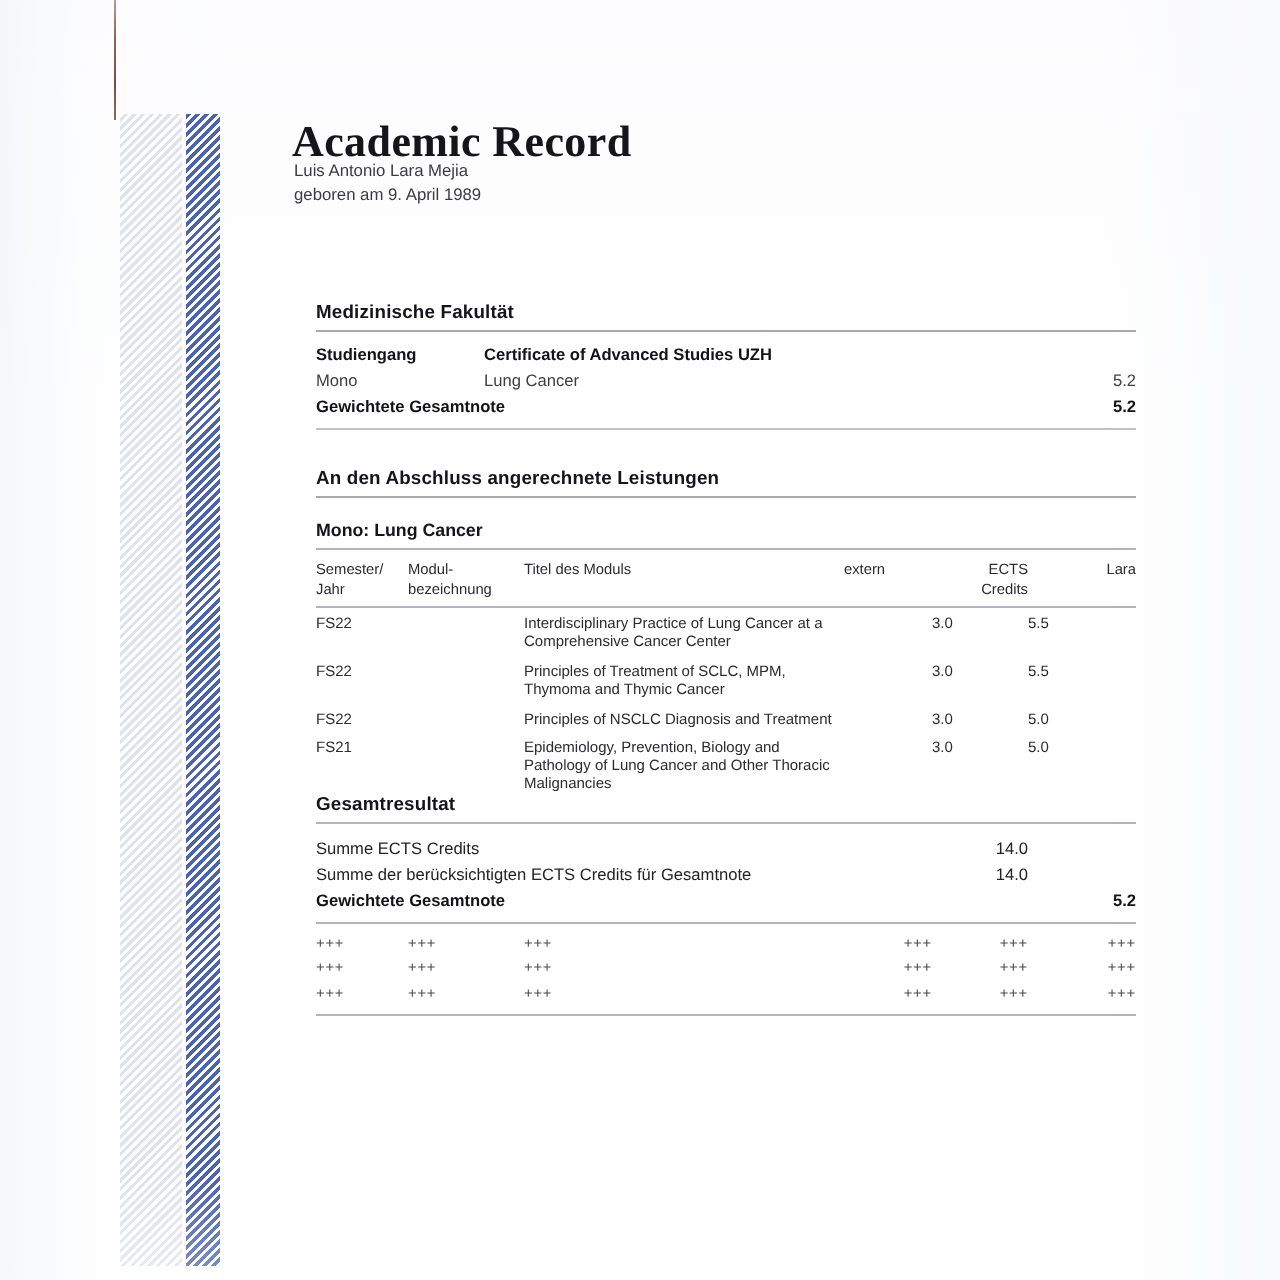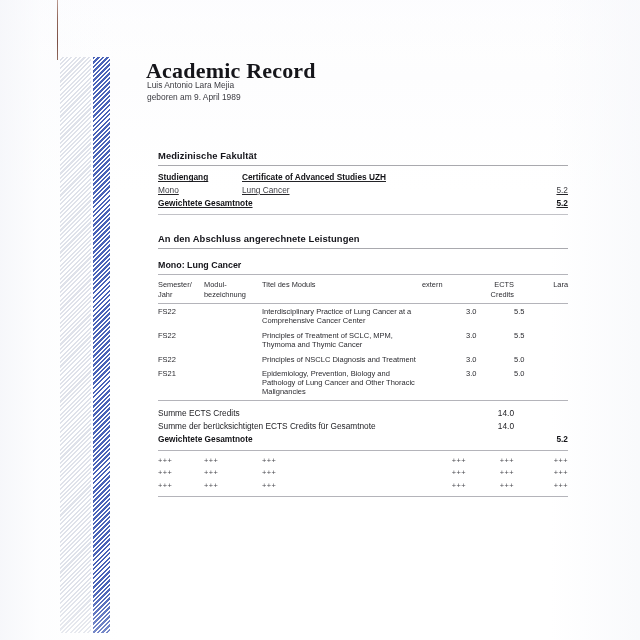--- a/index.html
+++ b/index.html
@@ -87,21 +87,21 @@
     white-space:nowrap;
   }
   .rule{
     height:0;border-top:1px solid #a9a9ae;margin-top:4px;width:410px;
   }
   .rule.light{border-top:1px solid #c2c2c7;}
   .rule.thin{border-top:1px solid #b4b4ba;}
 
   table.t{
     width:410px;border-collapse:collapse;table-layout:fixed;
-    font-size:8.3px;color:#232327;text-decoration:underline;
+    font-size:8.3px;color:#232327;
   }
   table.t td{vertical-align:top;padding:0;}
   .b{font-weight:700;color:#131317;}
   .g{color:#3d3d43;}
   .num{text-align:right;white-space:nowrap;}
 
   
   #faculty{top:150px;}
   #faculty table.t{margin-top:5px;}
   #faculty table.t td{padding:1.4px 0;}
@@ -266,20 +266,21 @@
             <td>Epidemiology, Prevention, Biology and Pathology of Lung Cancer and Other Thoracic Malignancies</td>
             <td class="r"></td>
             <td class="r">3.0</td>
             <td class="r">5.0</td>
           </tr>
         </tbody>
       </table>
     </div>
 
     <div class="sec" id="gesamt">
+      <div class="sec-head">Gesamtresultat</div>
       <div class="rule thin"></div>
 
       <table class="sum">
         <tbody>
           <tr>
             <td class="sc-lbl">Summe ECTS Credits</td>
             <td class="sc-mid">14.0</td>
             <td class="sc-end"></td>
           </tr>
           <tr>

